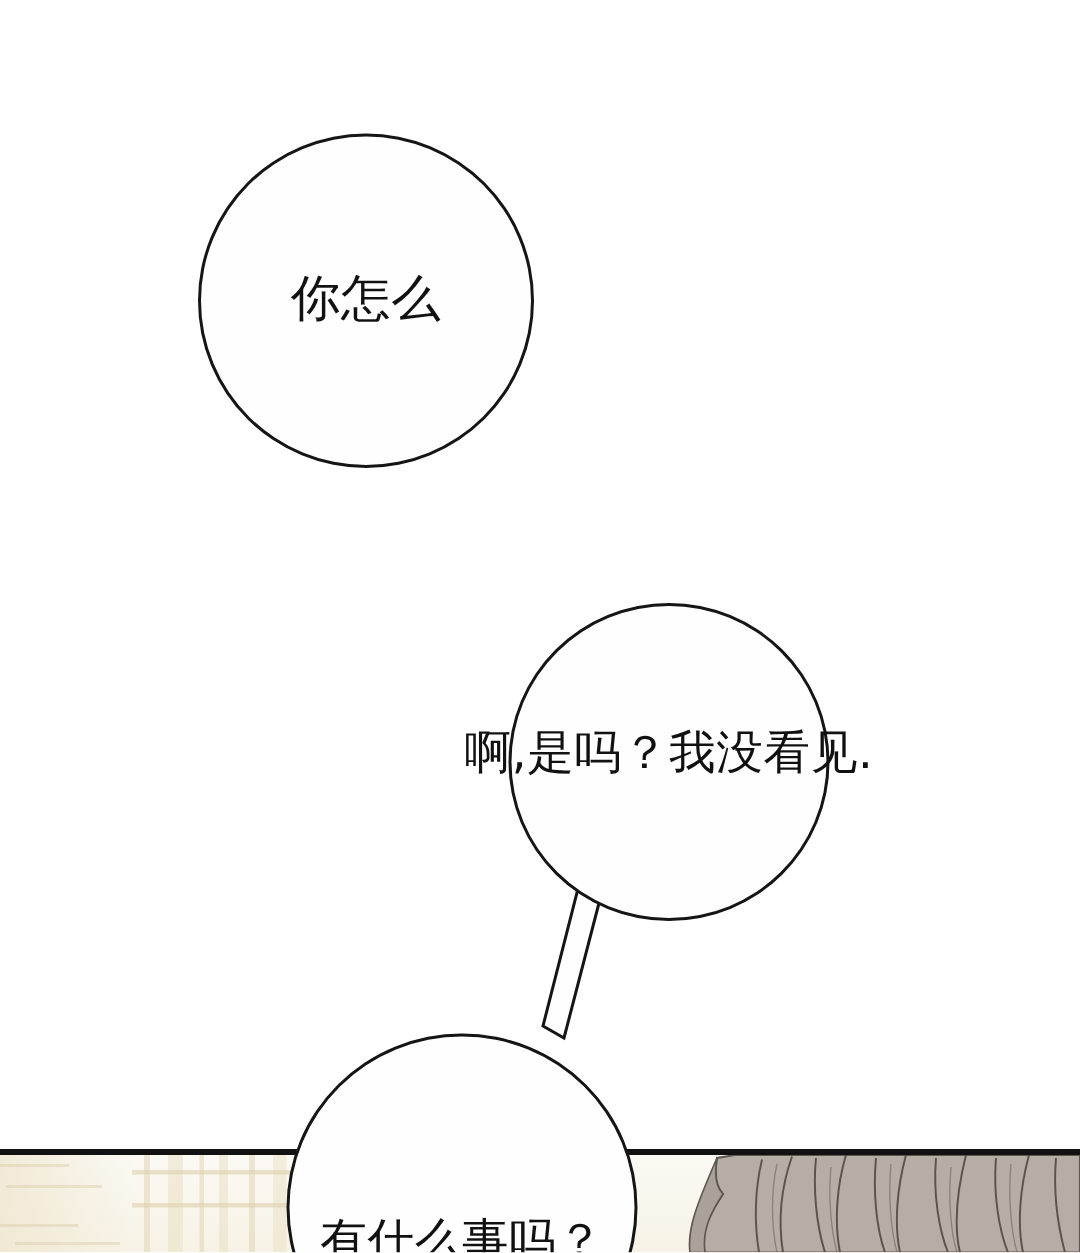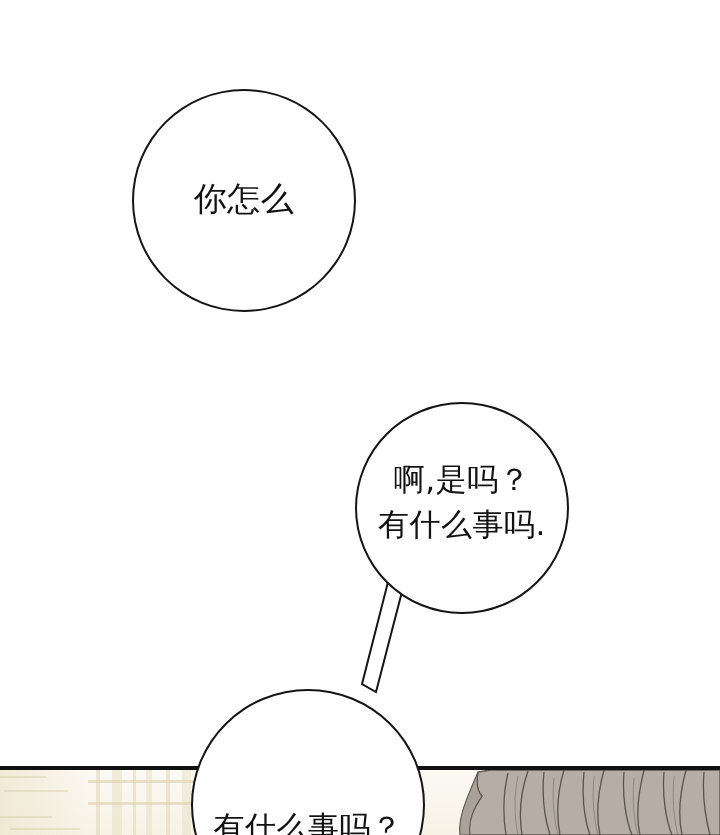--- a/index.html
+++ b/index.html
@@ -97,21 +97,21 @@
   .character-hair svg { display: block; }
 
   
   .bubble {
     position: absolute;
     border: 2px solid #151515;
     border-radius: 50%;
     background: #fefefe;
     box-sizing: border-box;
     display: flex;
-    flex-direction: column;
+    flex-direction: row;
     align-items: center;
     justify-content: center;
   }
   .bubble-text {
     text-align: center;
     color: #111111;
     font-weight: 500;
     letter-spacing: 0.5px;
     white-space: nowrap;
   }
@@ -122,21 +122,21 @@
     width: 224px;
     height: 223px;
   }
   #bubble-1 .bubble-text {
     font-size: 33px;
     line-height: 47px;
     transform: translateY(-2px);
   }
 
   #bubble-2 {
-    left: 355px;
+    left: 339px;
     top: 402px;
     width: 214px;
     height: 212px;
     z-index: 3;
   }
   #bubble-2 .bubble-text {
     font-size: 31px;
     line-height: 45px;
     transform: translateY(-6px);
   }
@@ -222,20 +222,20 @@
       <path d="M74 4 L46 112 L32 104 L58 2 Z" fill="#fefefe" stroke="#151515" stroke-width="2"></path>
     </svg>
   </div>
 
   <div class="bubble" id="bubble-1">
     <div class="bubble-text">你怎么</div>
   </div>
 
   <div class="bubble" id="bubble-2">
     <div class="bubble-text">啊,是吗？</div>
-    <div class="bubble-text">有什么事吗.</div>
+    <div class="bubble-text">我没看见.</div>
   </div>
 
   <div class="bubble" id="bubble-3">
     <div class="bubble-text">有什么事吗？</div>
   </div>
 
 </div>
 
 </body></html>

